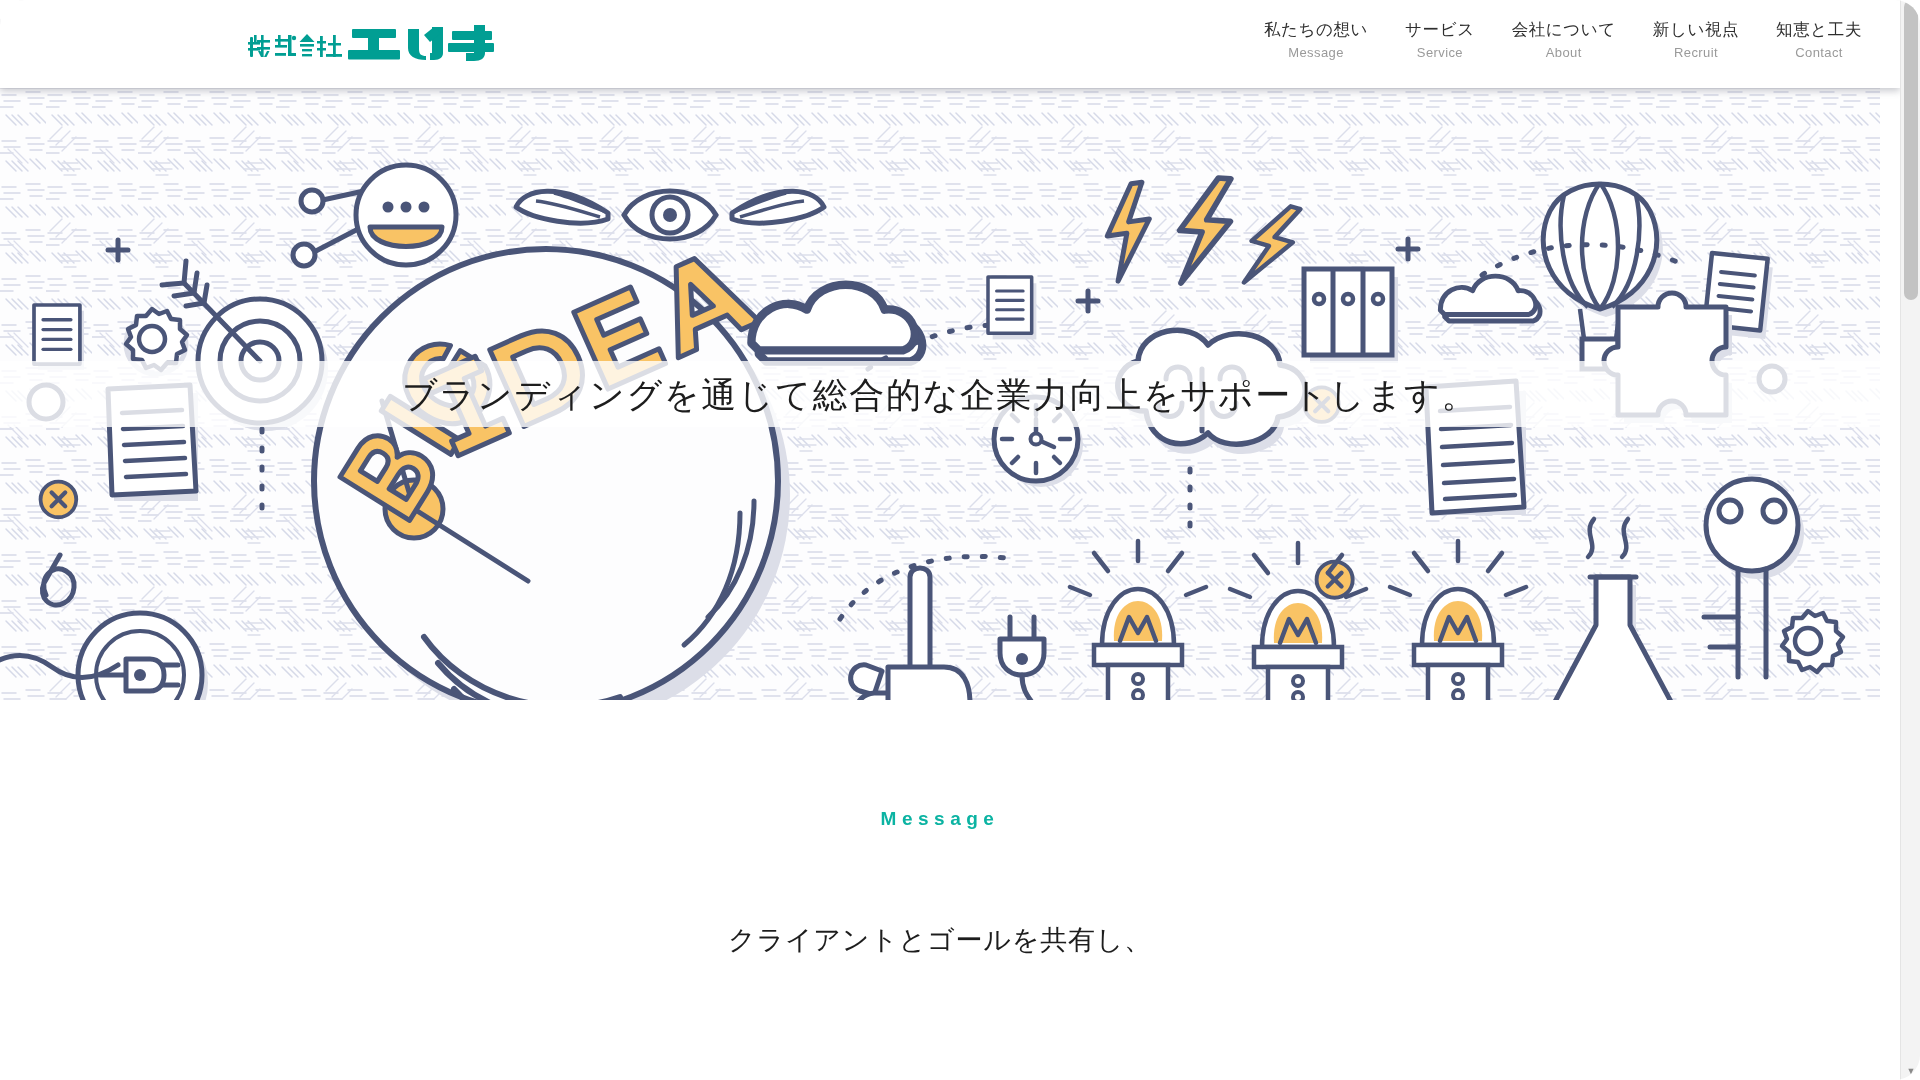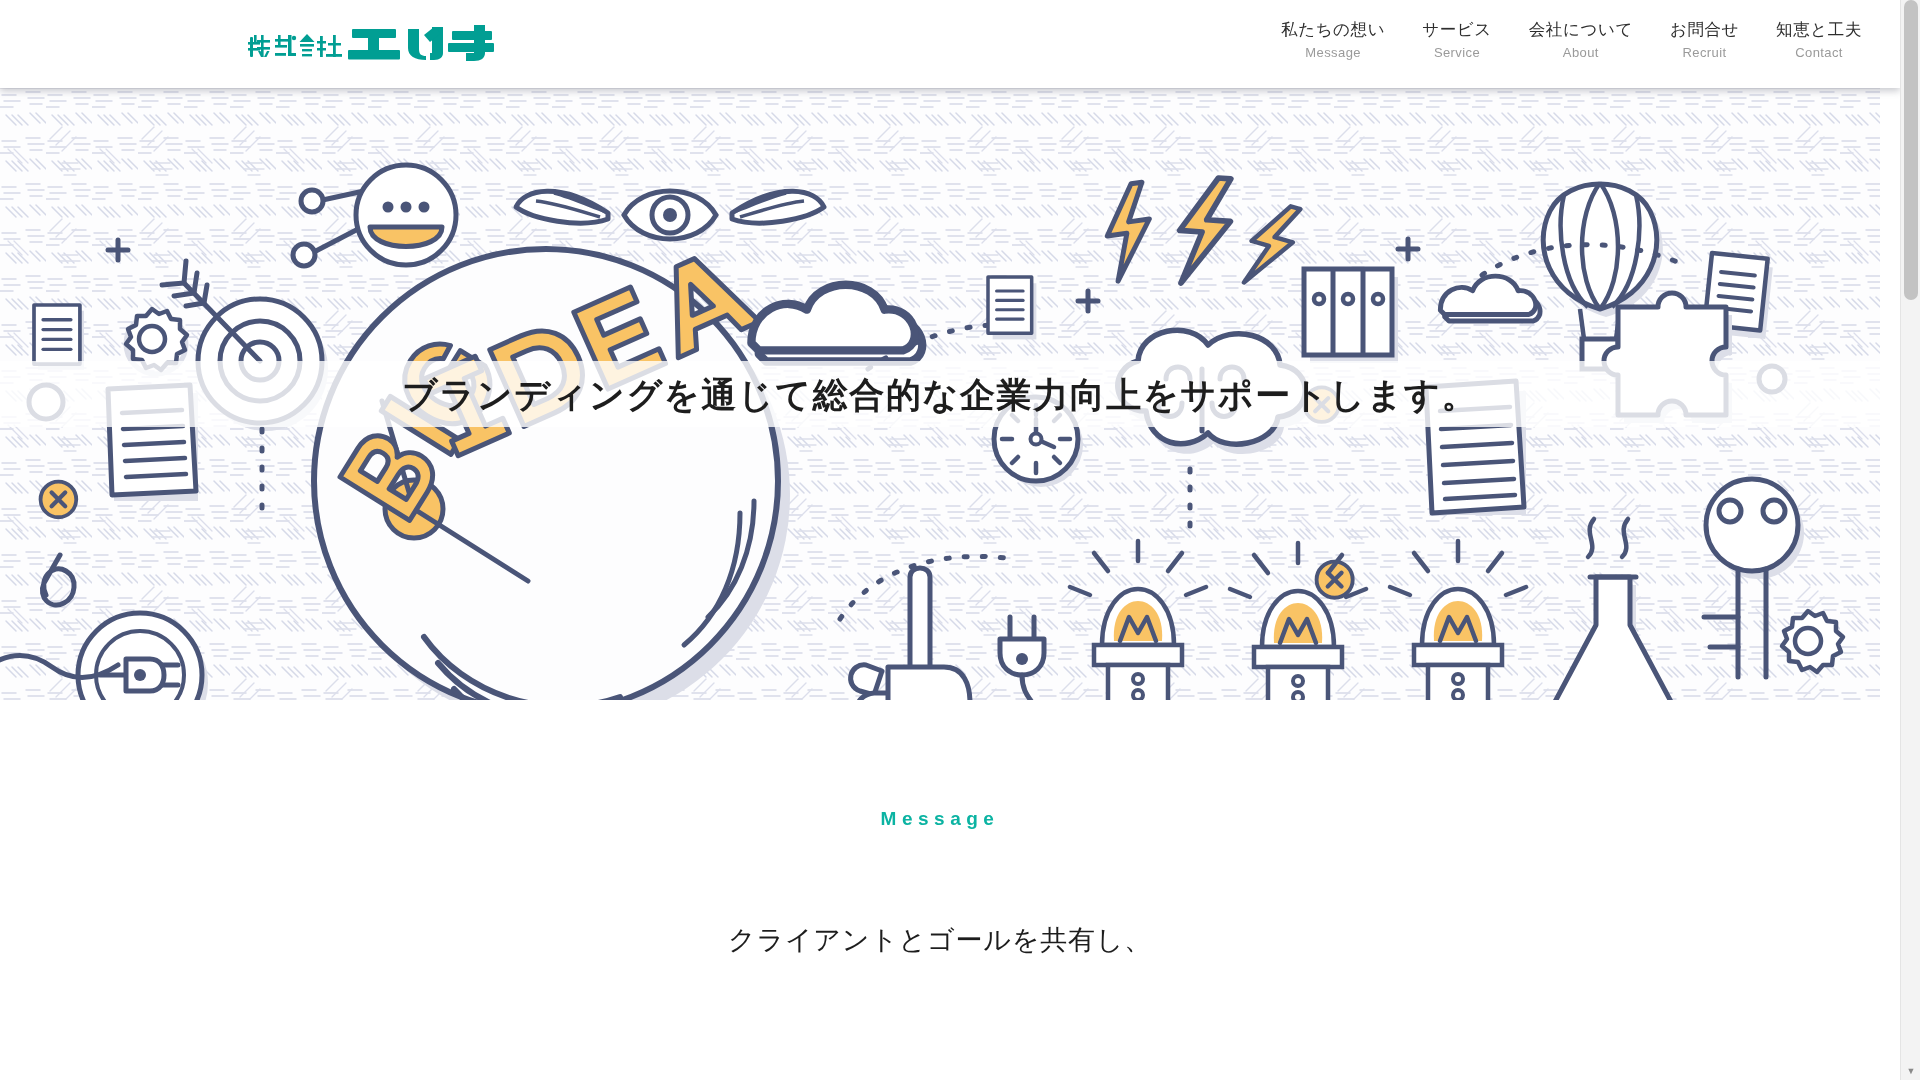--- a/index.html
+++ b/index.html
@@ -10,20 +10,21 @@
     font-family:"Liberation Sans","DejaVu Sans",sans-serif;
     overflow:hidden;
   }
 
   
   .page {
     position:relative;
     width:1920px; height:1080px;
     background:#ffffff;
     overflow:hidden;
+    border-radius:25px;
   }
 
   
   .site-header {
     position:absolute; top:0; left:0;
     width:1900px; height:88px;
     background:#ffffff;
     z-index:50;
     box-shadow:0 3px 7px rgba(90,95,110,0.33);
   }
@@ -102,21 +103,21 @@
     justify-content:center;
     background:rgba(255,255,255,0.80);
     z-index:5;
   }
   .hero-caption .txt {
     font-size:35px;
     line-height:1;
     color:#1d1d1d;
     letter-spacing:1.6px;
     white-space:nowrap;
-    font-weight:700;
+    font-weight:400;
   }
 
   
   .message-section {
     position:absolute;
     top:700px; left:0;
     width:1880px;
     display:flex;
     flex-direction:column;
     align-items:center;
@@ -232,21 +233,21 @@
         </a>
         <a class="nav-item" href="#">
           <span class="nav-ja">サービス</span>
           <span class="nav-en">Service</span>
         </a>
         <a class="nav-item" href="#">
           <span class="nav-ja">会社について</span>
           <span class="nav-en">About</span>
         </a>
         <a class="nav-item" href="#">
-          <span class="nav-ja">お問合せ</span>
+          <span class="nav-ja">新しい視点</span>
           <span class="nav-en">Recruit</span>
         </a>
         <a class="nav-item" href="#">
           <span class="nav-ja">知恵と工夫</span>
           <span class="nav-en">Contact</span>
         </a>
       </nav>
 
     </div>
   </header>

